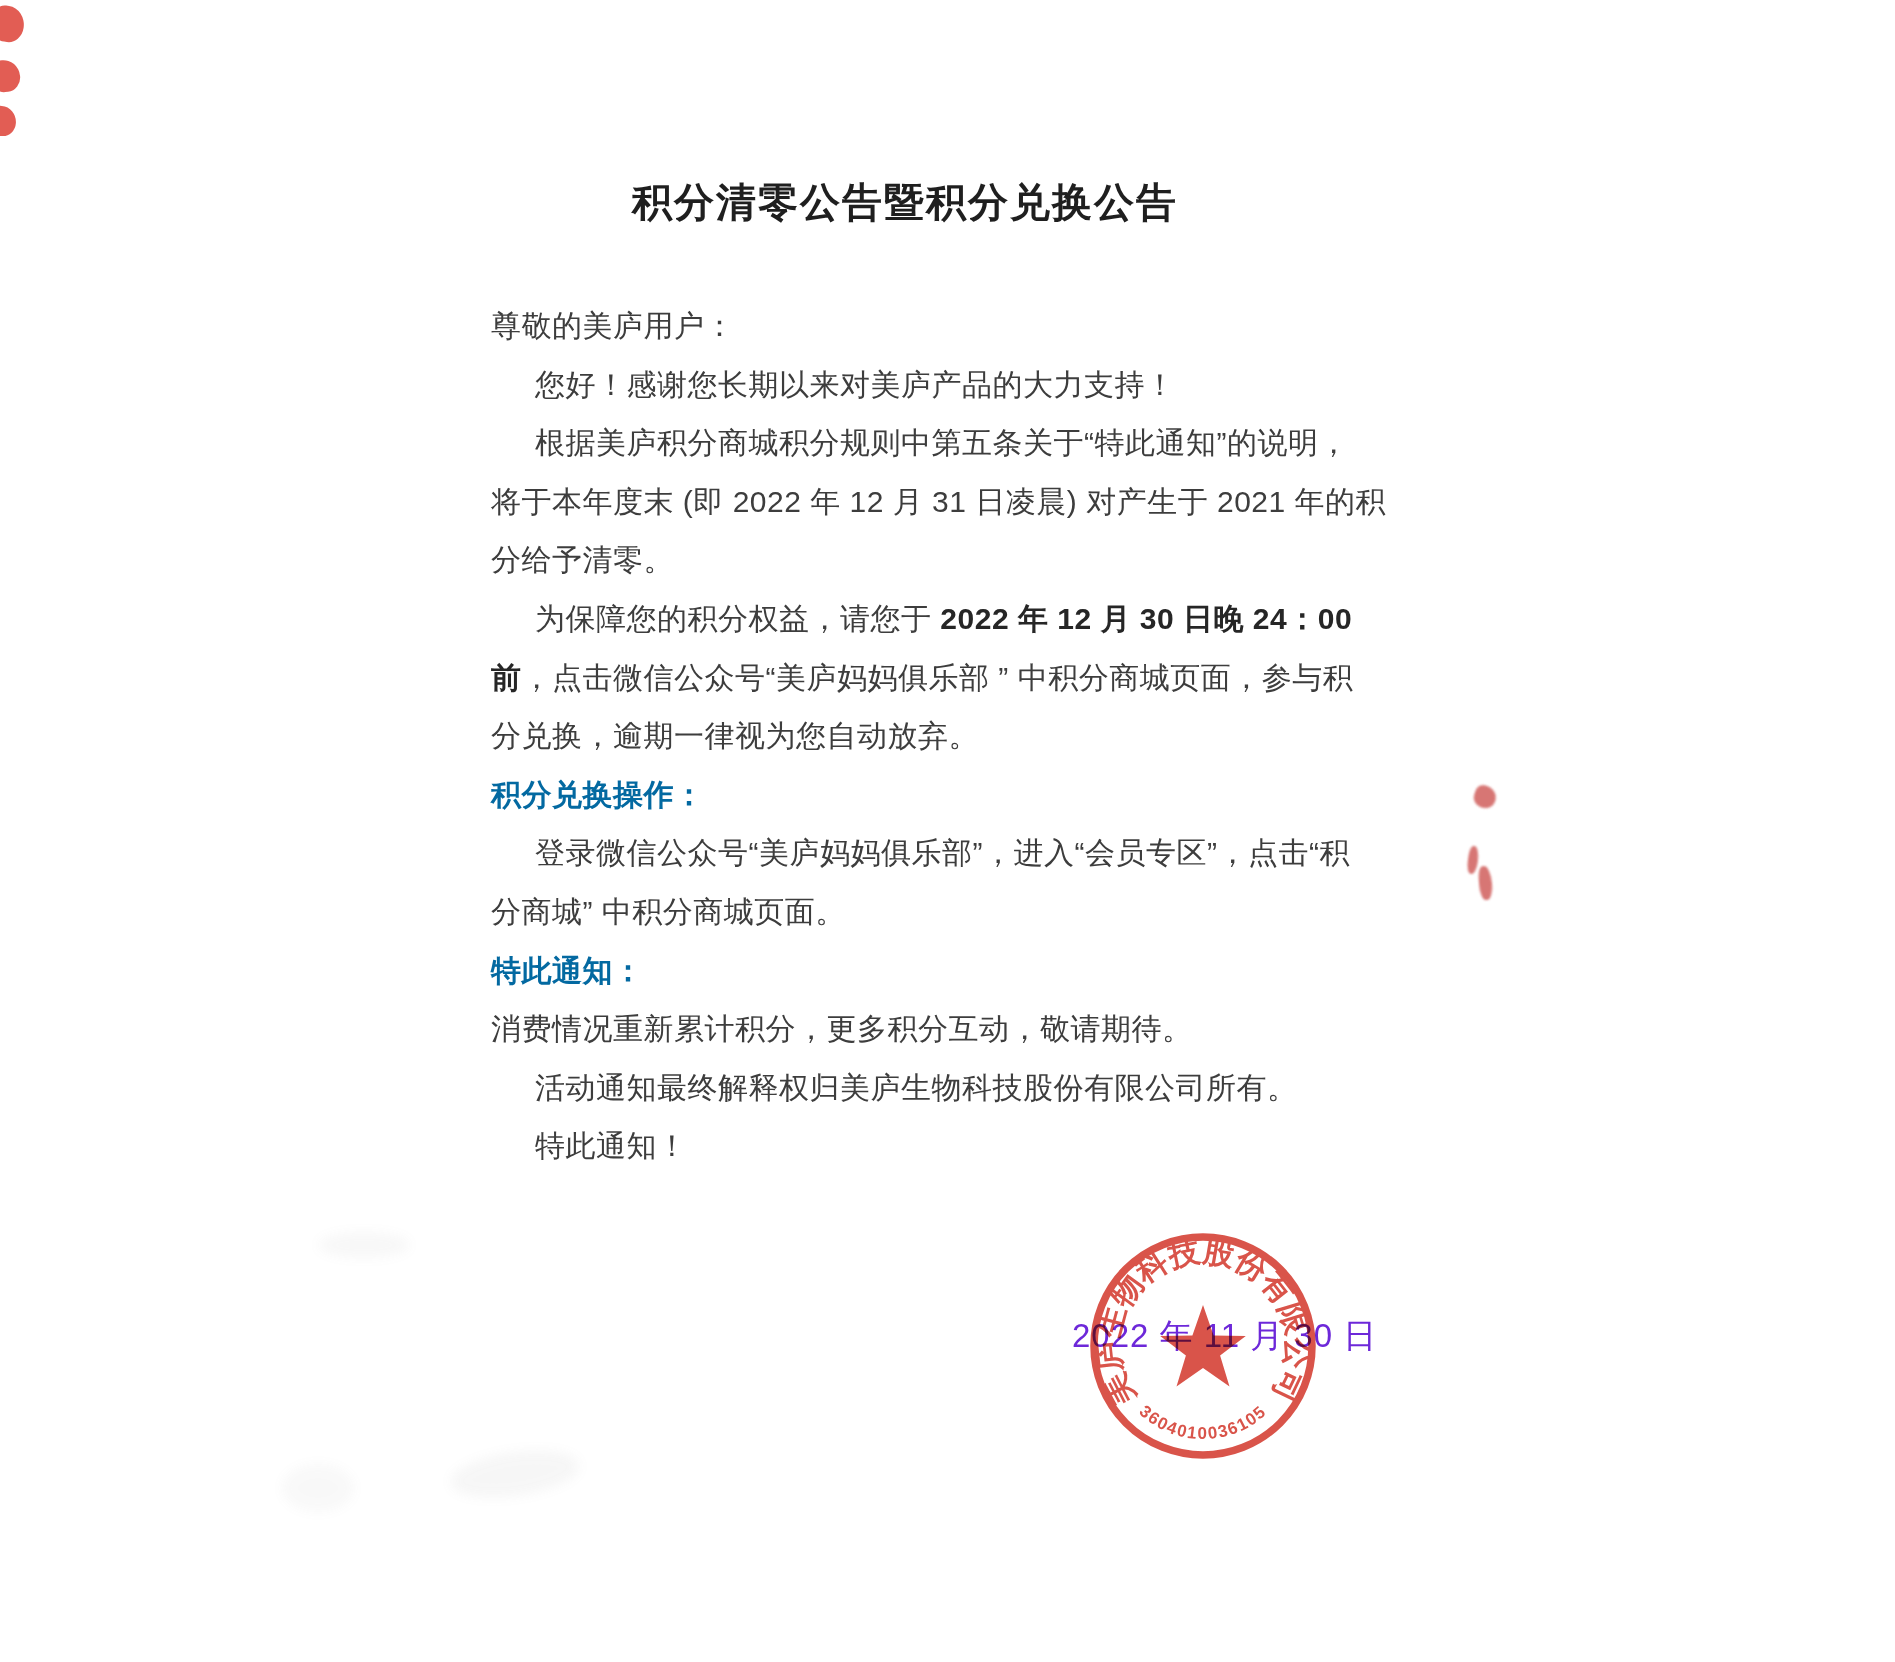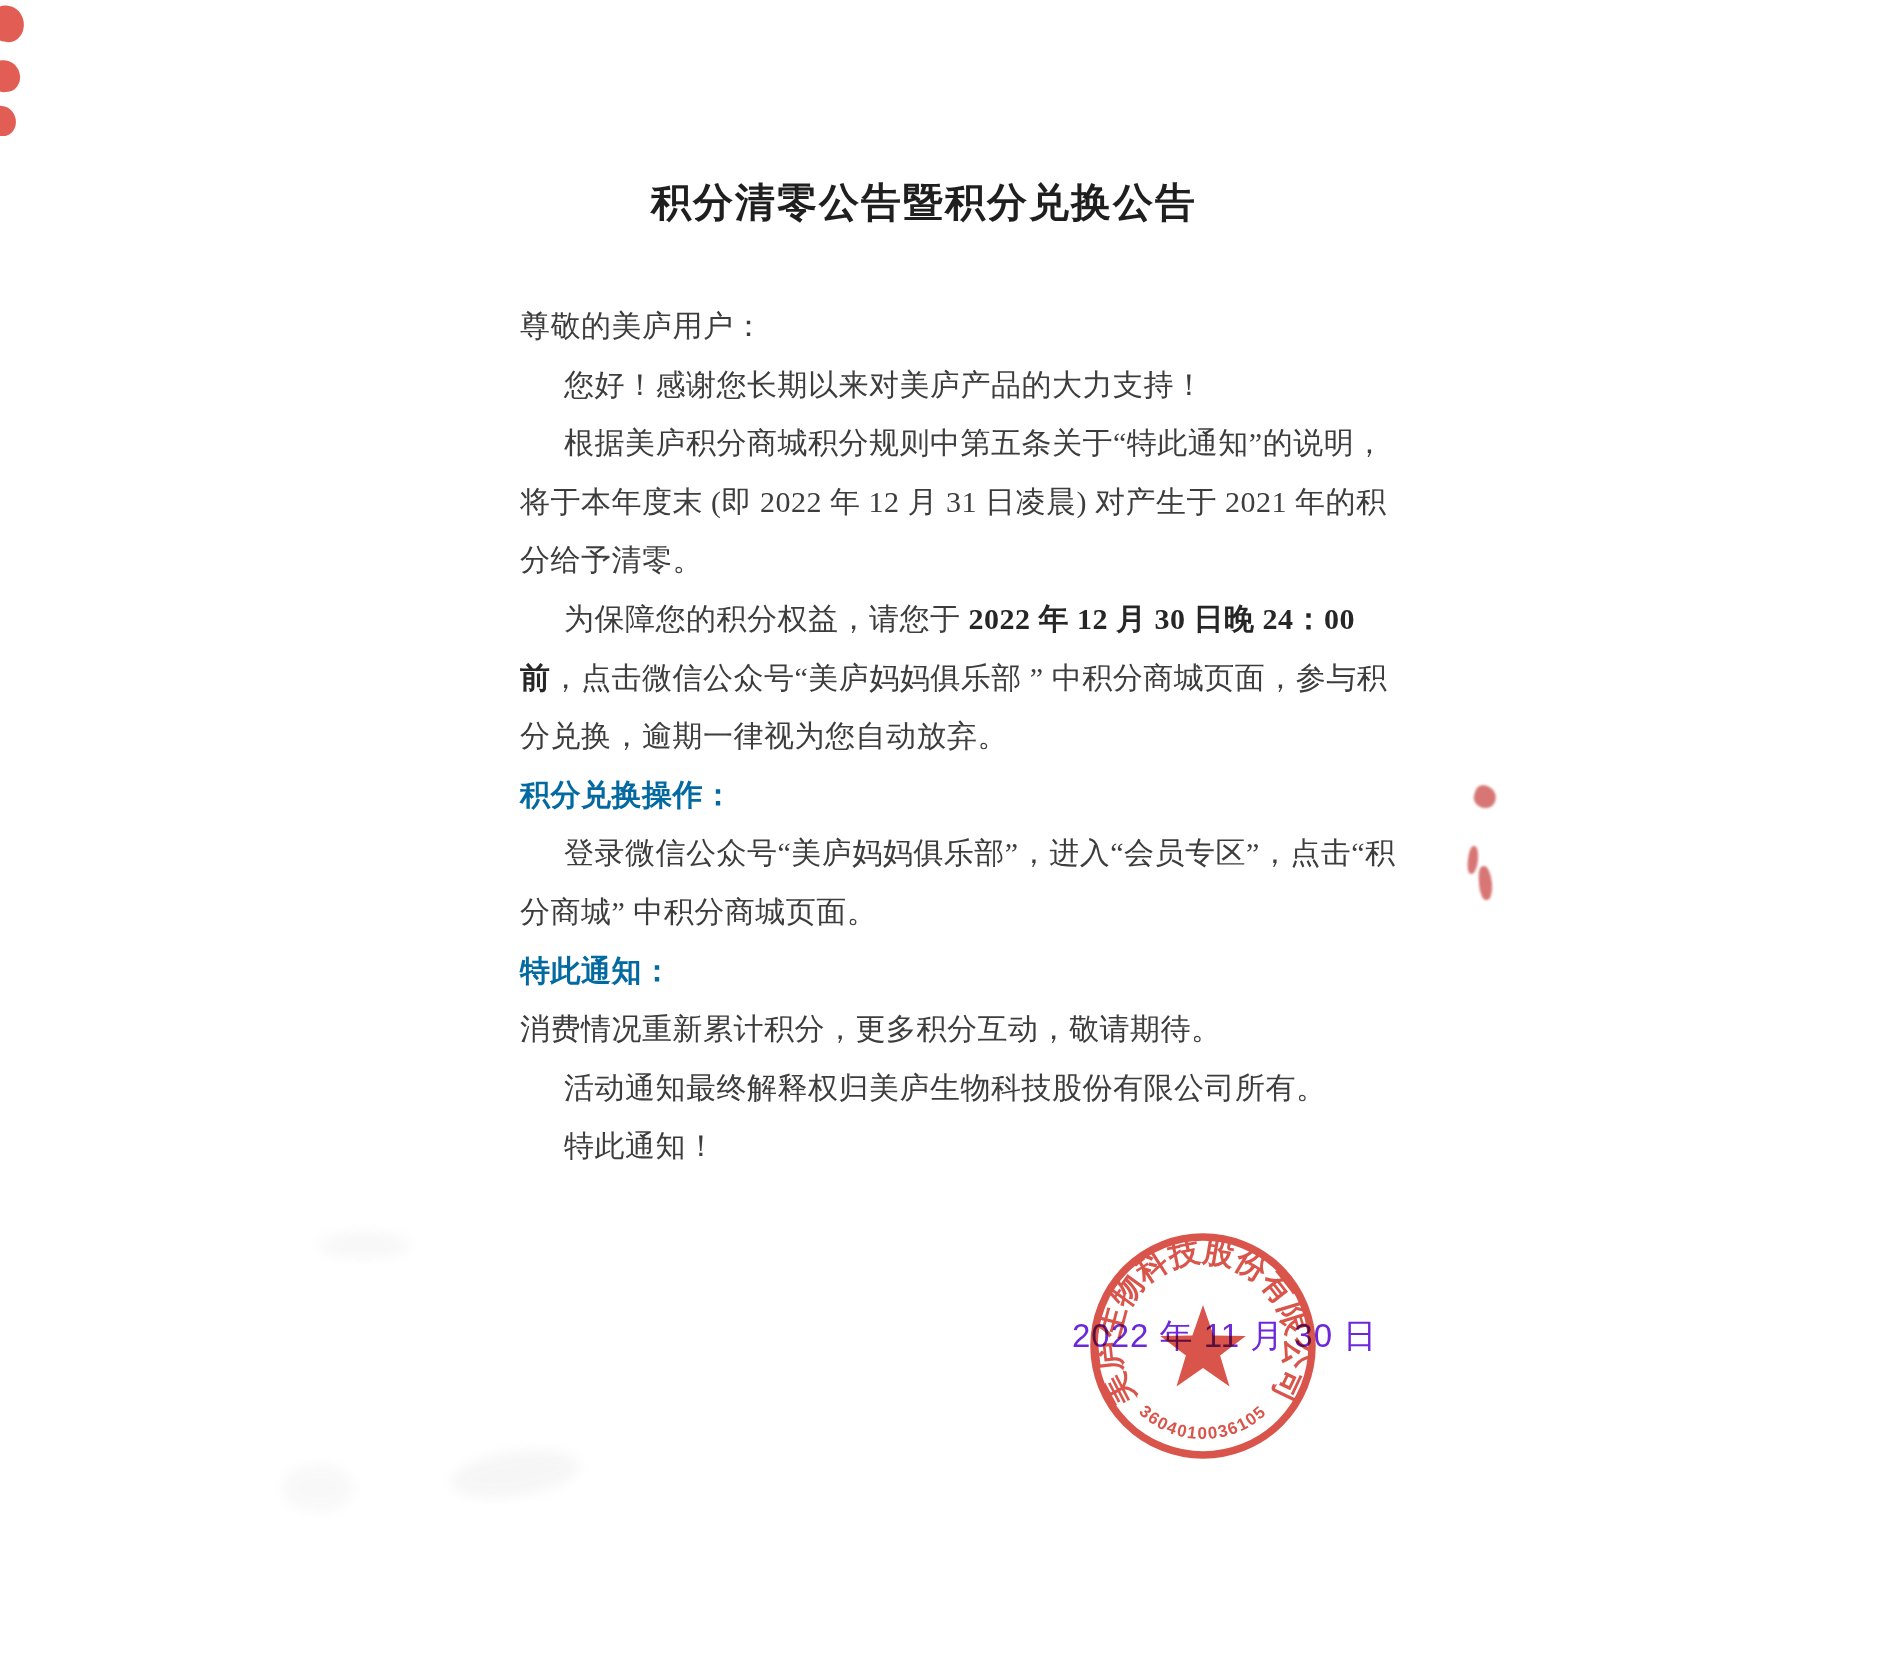--- a/index.html
+++ b/index.html
@@ -5,27 +5,27 @@
   html,body{margin:0;padding:0;background:#e8e8e8;}
   .page{
     position:relative;
     width:1895px;height:1662px;
     background:#ffffff;
     overflow:hidden;
     font-family:"Liberation Sans", sans-serif;
     color:#3d3d3d;
   }
   .title{
-    position:absolute;left:512px;top:178px;width:824px;
+    position:absolute;left:493px;top:178px;width:824px;
     margin:0;text-align:center;
     font-size:40px;line-height:48px;font-weight:bold;
     color:#1f1f1f;letter-spacing:2px;white-space:nowrap;
   }
   .body{
-    position:absolute;left:520px;top:297px;width:824px;font-family:Liberation Serif, serif;
+    position:absolute;left:491px;top:297px;width:824px;
   }
   .line{
     height:58.6px;line-height:58.6px;
     font-size:30px;letter-spacing:0.5px;
     white-space:nowrap;color:#3d3d3d;
   }
   .line.ind{text-indent:44px;}
   .line .b{font-weight:bold;color:#262626;}
   .line .red{font-weight:bold;color:#0369a1;}
   .date{

